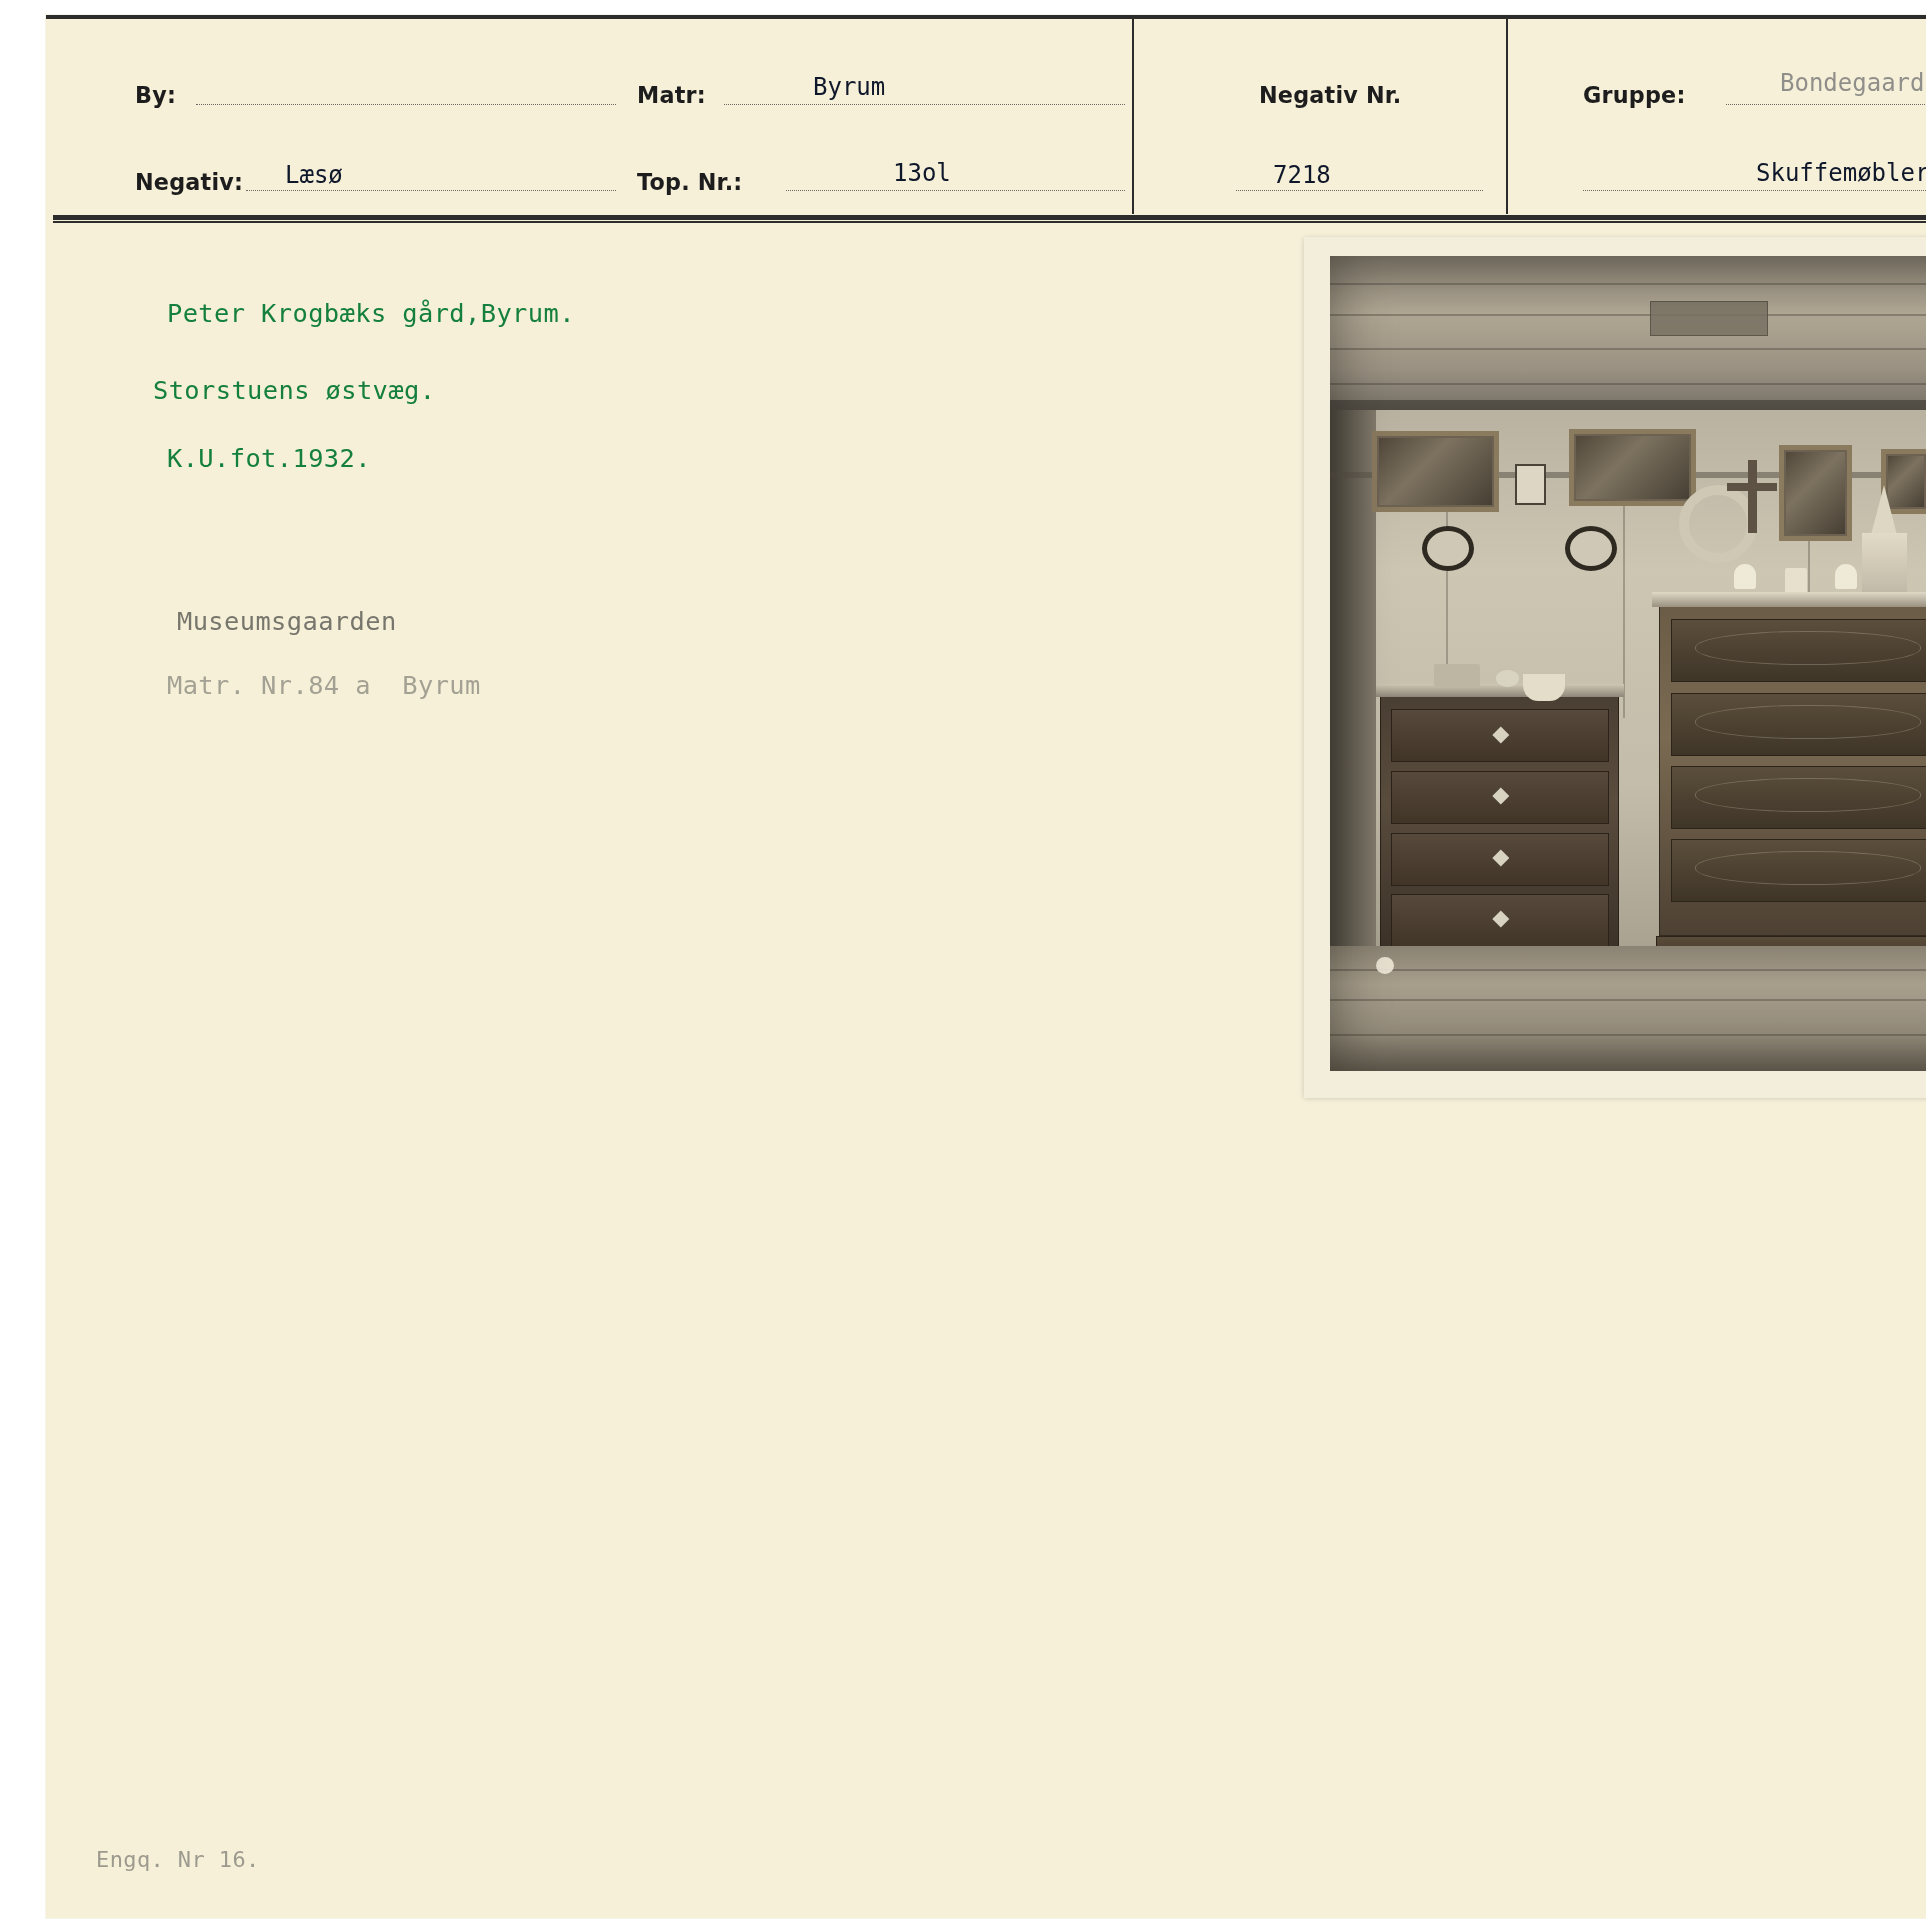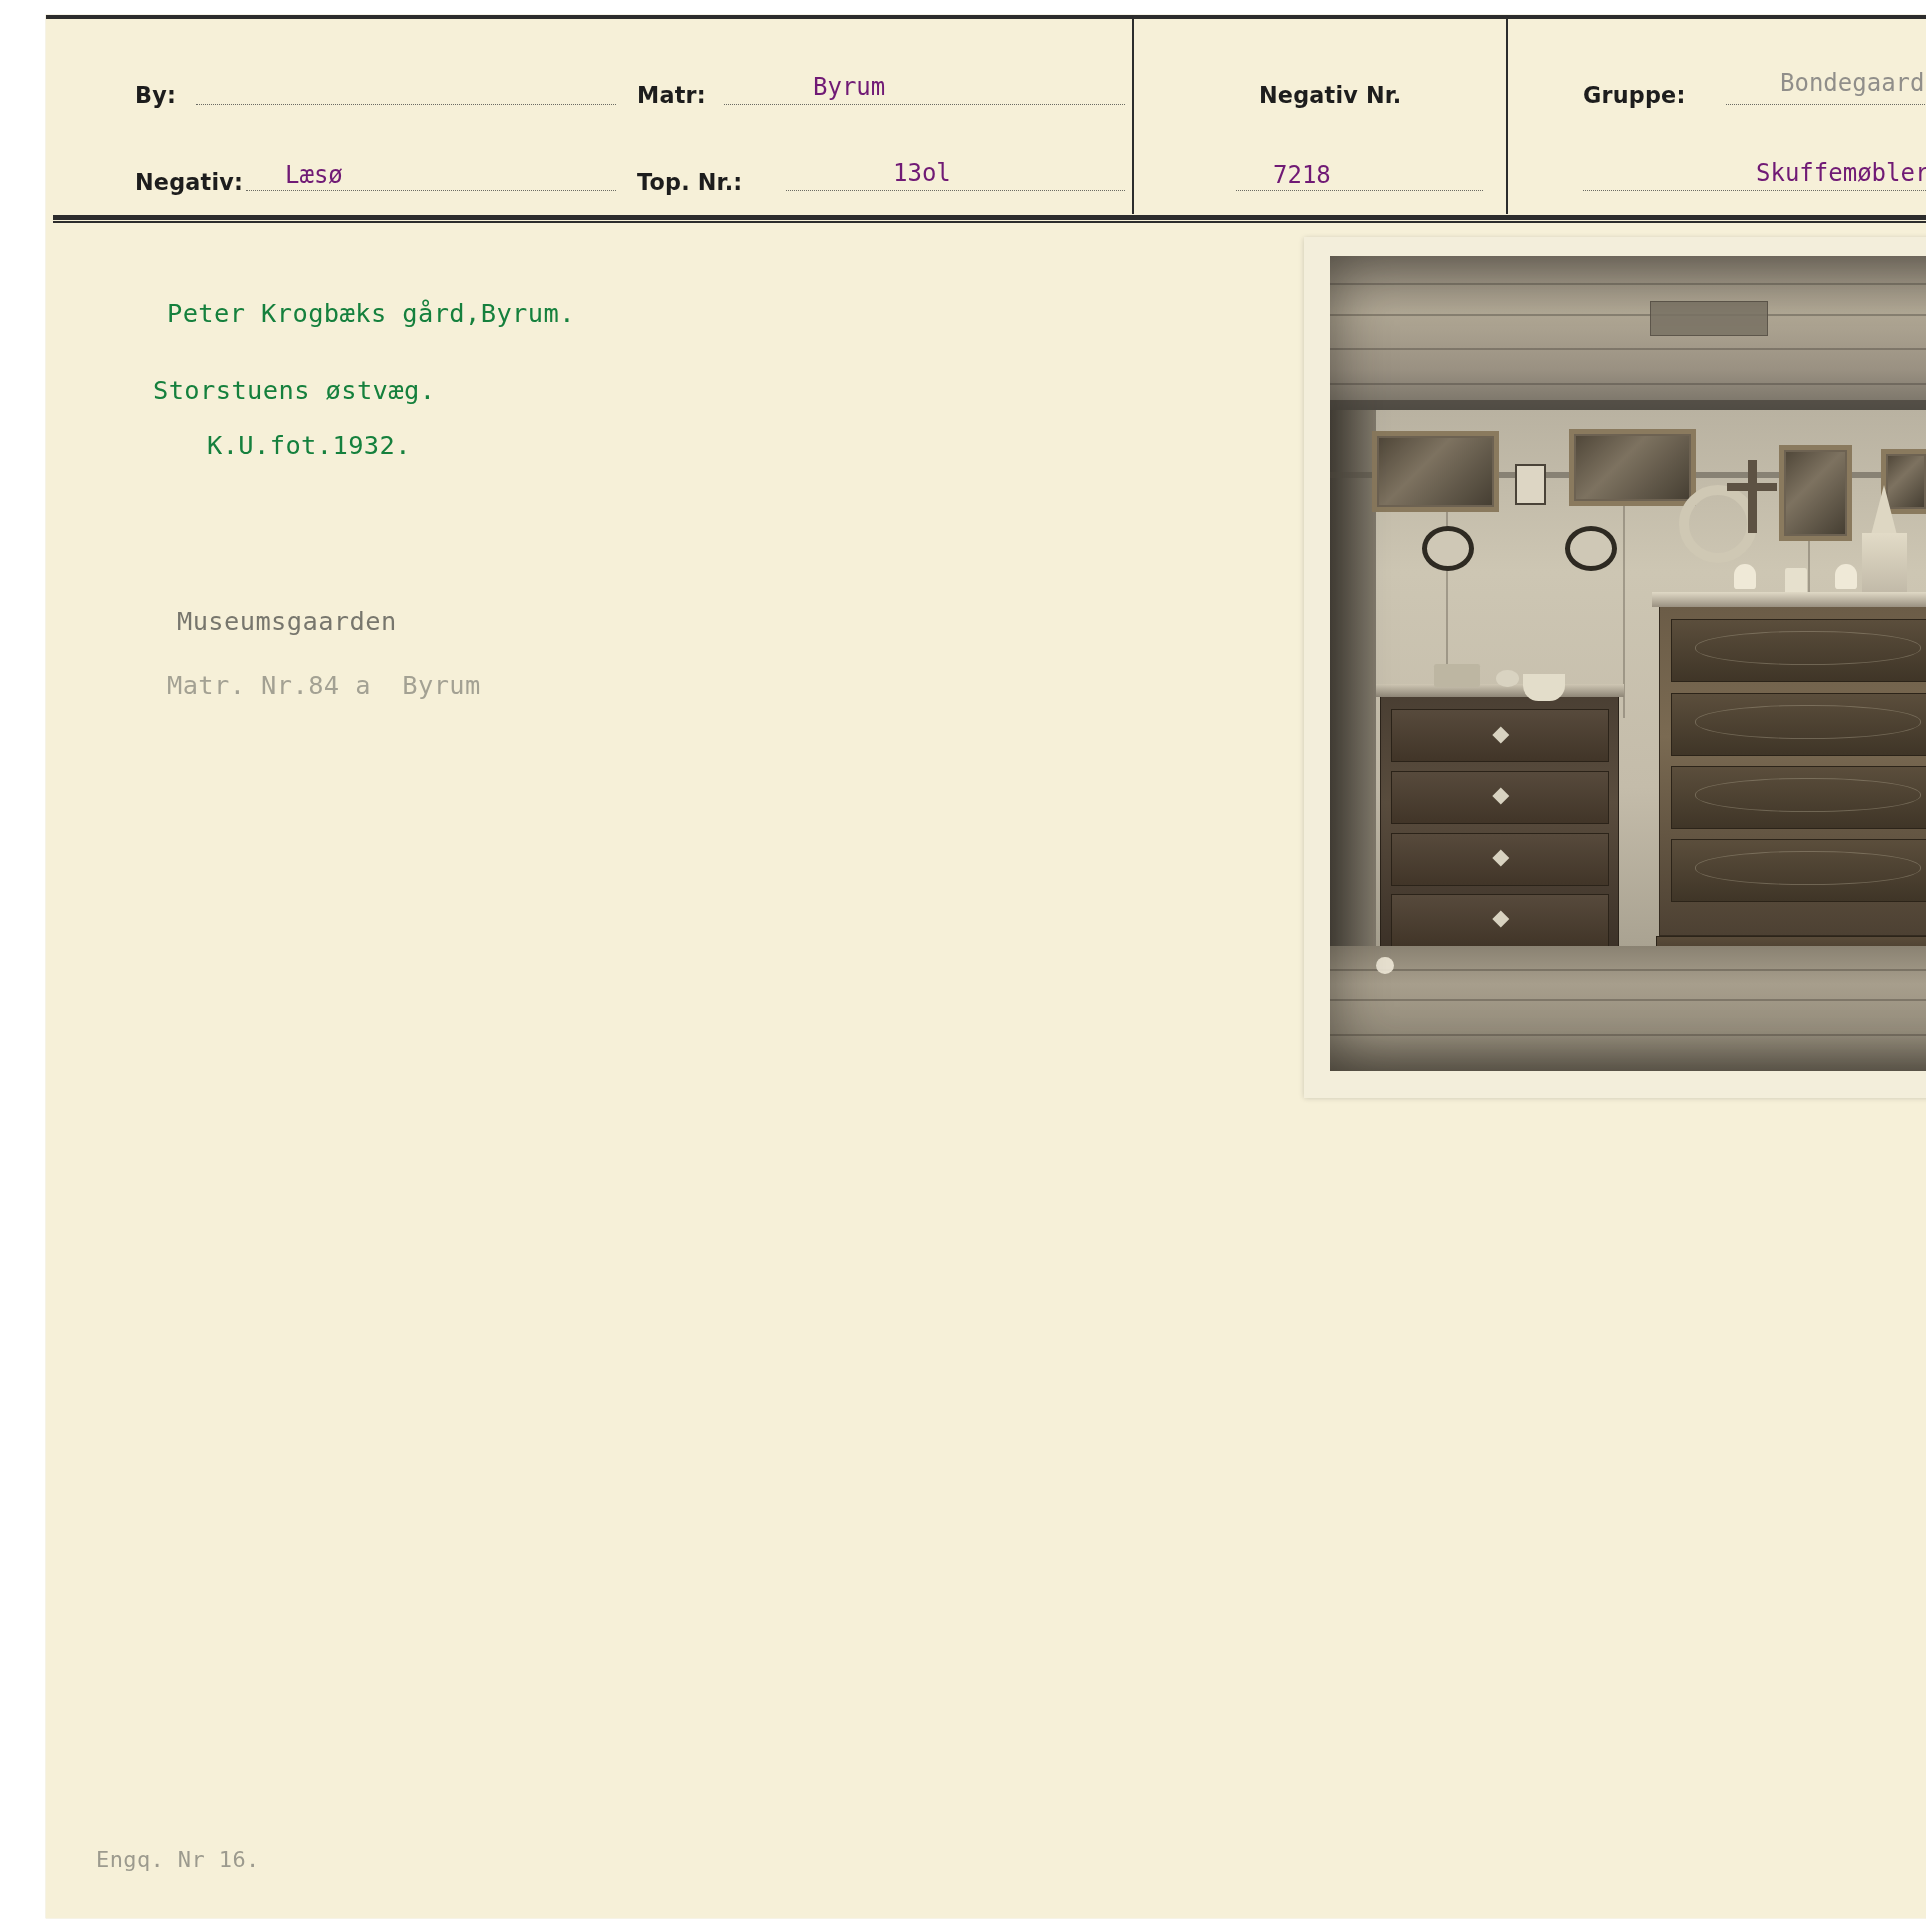--- a/index.html
+++ b/index.html
@@ -74,21 +74,21 @@
   }
   .dotline {
     position: absolute;
     border-bottom: 1.9px dotted #6b6b63;
     height: 0;
   }
   .fld-value {
     position: absolute;
     font-family: "DejaVu Sans Mono", monospace;
     font-size: 24px;
-    color: #701a75;
+    color: #0f172a;
     white-space: nowrap;
   }
   .fld-value.faded {
     color: #6e6e70;
     opacity: 0.75;
   }
 
   
   .typed {
     position: absolute;
@@ -358,21 +358,21 @@
     <div class="fld-label" style="left:1537px; top:67px;">Gruppe:</div>
     <div class="dotline" style="left:1680px; top:89px; width:455px;"></div>
     <div class="fld-value faded" style="left:1734px; top:54px;">Bondegaard og -hus</div>
     <div class="dotline" style="left:1537px; top:175px; width:597px;"></div>
     <div class="fld-value" style="left:1710px; top:144px;">Skuffemøbler</div>
 
   </div>
 
   <div class="typed" style="left:121px; top:283px;">Peter Krogbæks gård,Byrum.</div>
   <div class="typed" style="left:107px; top:360px;">Storstuens østvæg.</div>
-  <div class="typed" style="left:121px; top:415px;margin-left:40px;">K.U.fot.1932.</div>
+  <div class="typed" style="left:121px; top:428px;">K.U.fot.1932.</div>
   <div class="typed light" style="left:131px; top:591px;">Museumsgaarden</div>
   <div class="typed vlight" style="left:121px; top:655px;">Matr. Nr.84 a  Byrum</div>
 
   <div class="footer-note">Engq. Nr 16.</div>
 
   <div class="photo-mount">
     <div class="photo">
 
       <div class="ph ceiling"></div>
       <div class="ph ceil-plank" style="top:27px;"></div>

